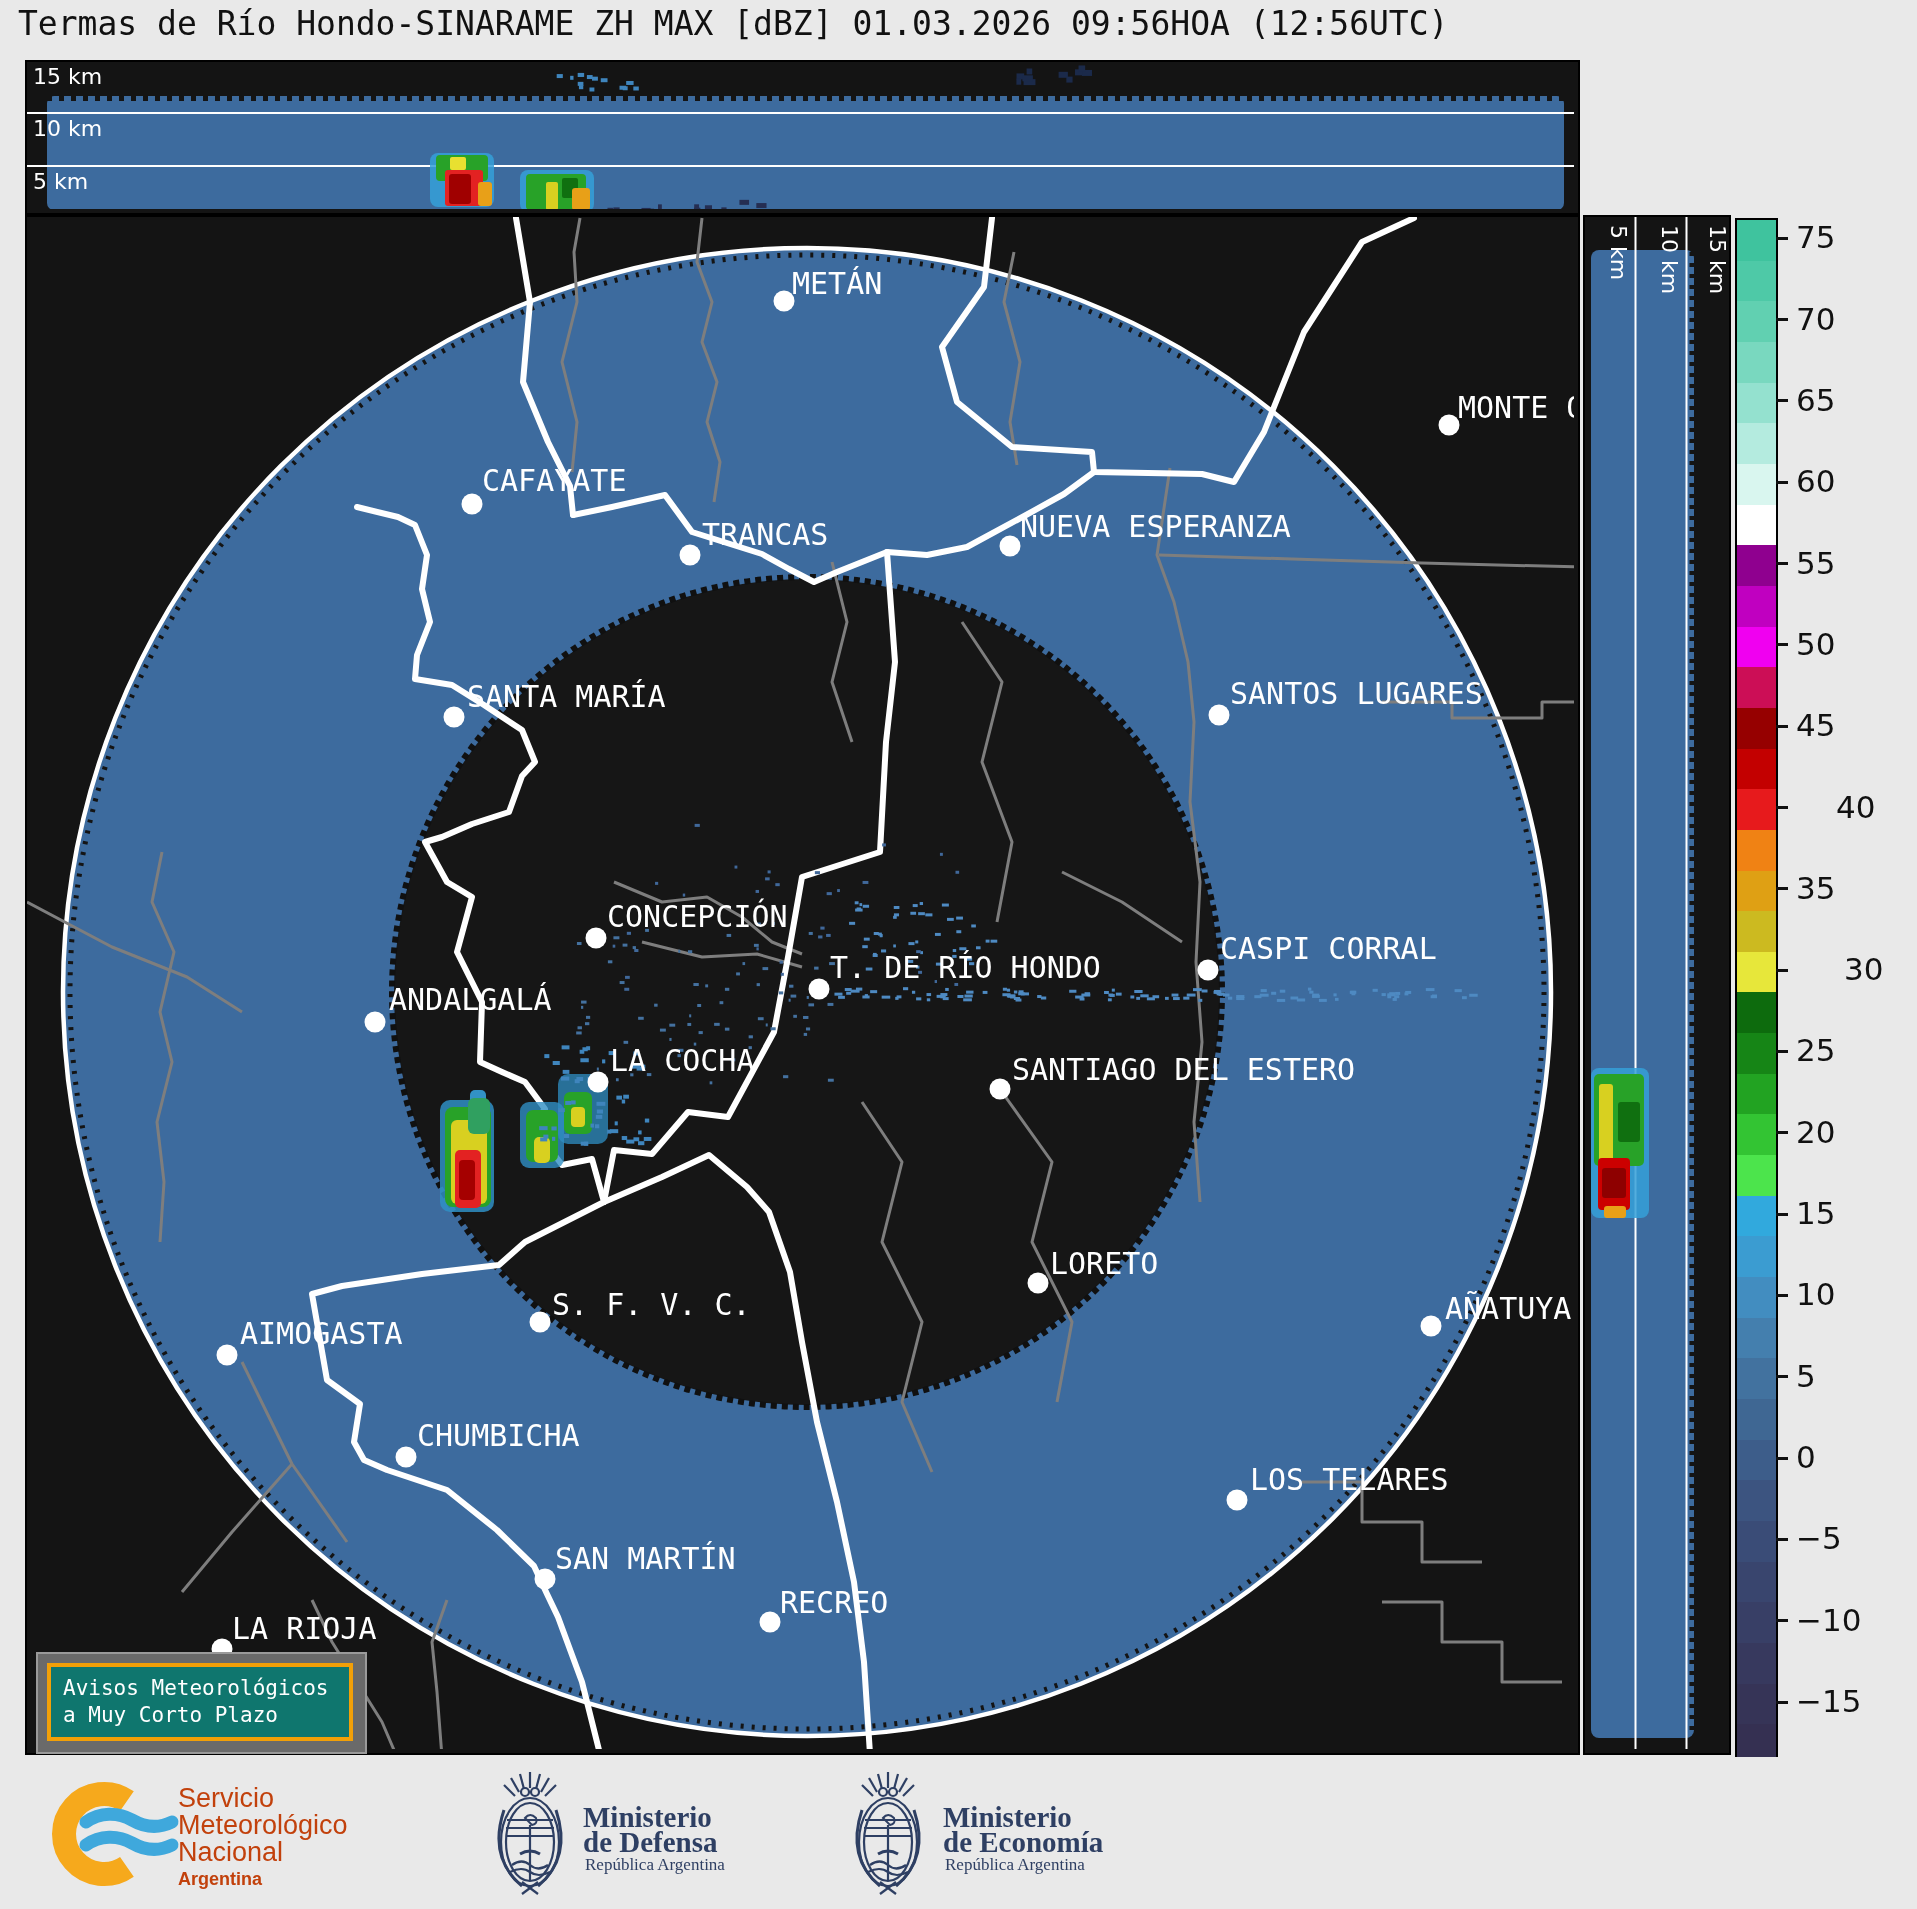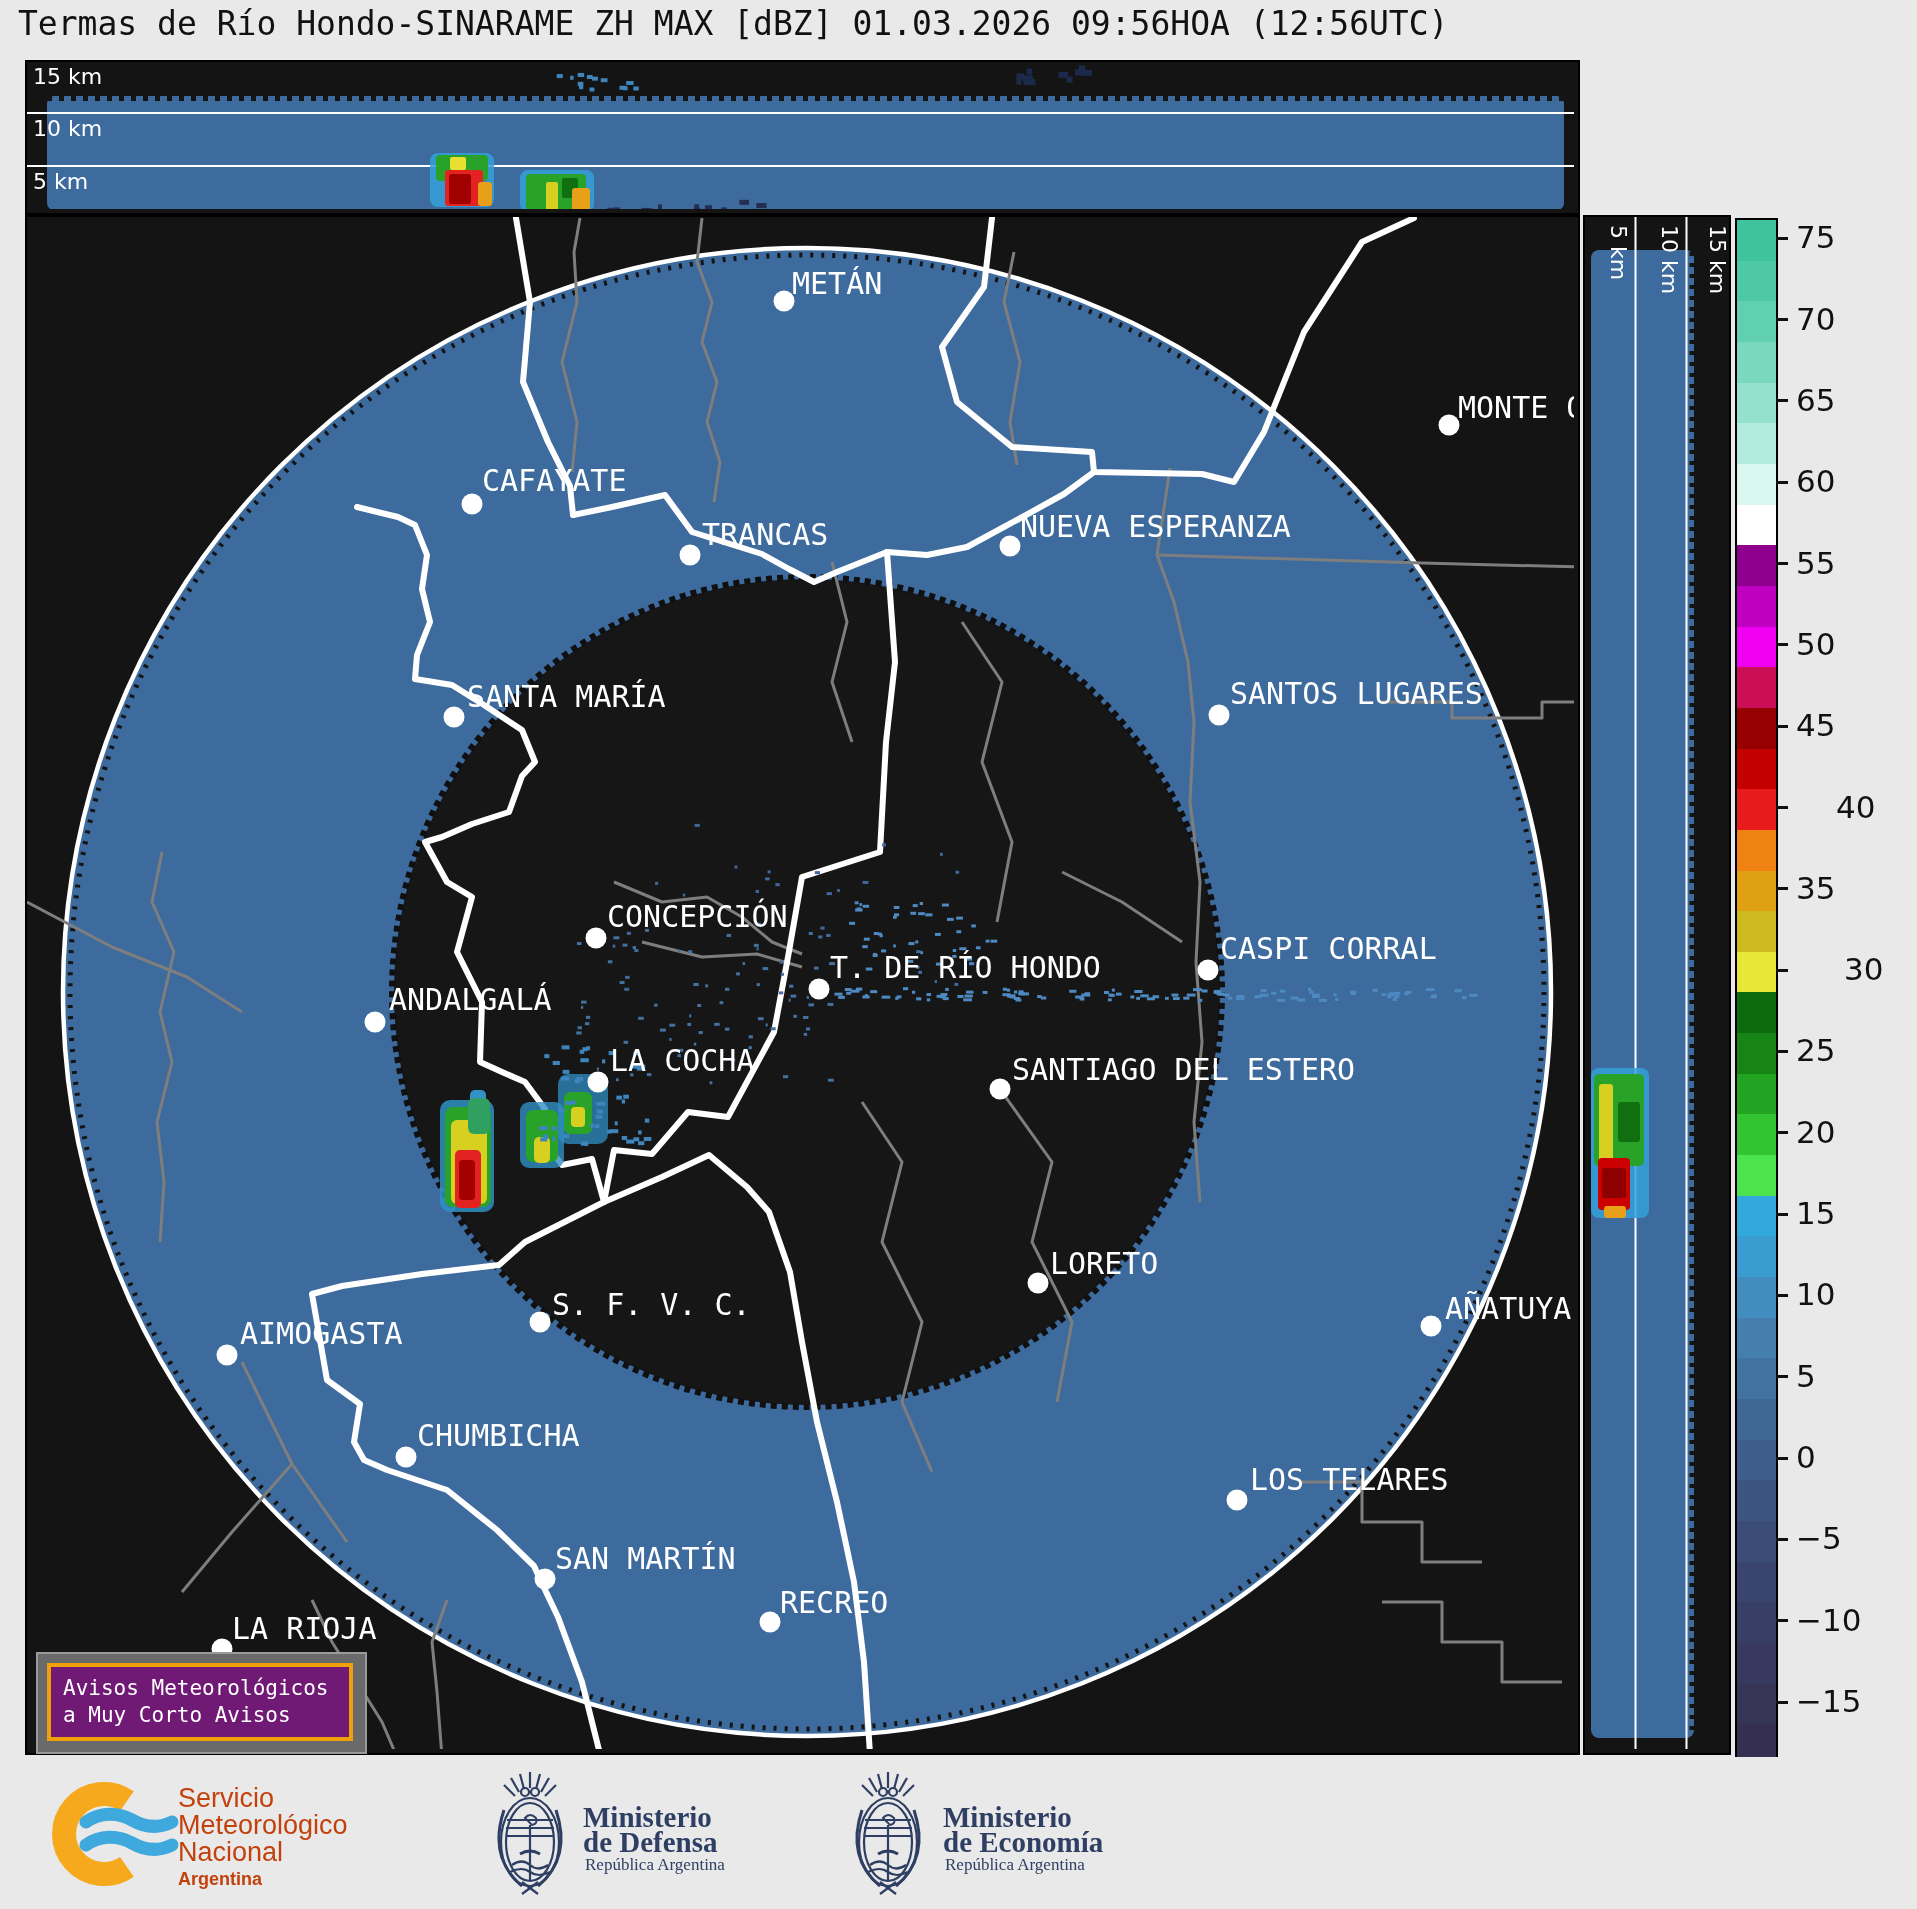--- a/index.html
+++ b/index.html
@@ -14,21 +14,21 @@
   .panel svg{position:absolute;left:0;top:0;}
   .alt-label{position:absolute;color:#fff;font-size:22px;line-height:22px;}
   .alt-label-v{position:absolute;color:#fff;font-size:22px;line-height:22px;
                transform:rotate(90deg);transform-origin:top left;white-space:nowrap;}
   #colorbar{position:absolute;left:1735px;top:218px;width:39px;height:1545px;border:2px solid #000;}
   #colorbar .seg{width:100%;}
   .cbar-tick{position:absolute;width:12px;height:3px;background:#111;}
   .cbar-label{position:absolute;font-size:31px;color:#111;}
   #warning-box{position:absolute;left:36px;top:1652px;width:331px;height:102px;background:#6a6a6a;
                border:2px solid #9a9a9a;box-sizing:border-box;}
-  #warning-inner{position:absolute;left:9px;top:9px;right:12px;bottom:11px;background:#701a75;
+  #warning-inner{position:absolute;left:9px;top:9px;right:12px;bottom:11px;background:#0f766e;
                  border:4px solid #f2a007;color:#fff;font-size:21px;line-height:27px;
                  padding:8px 0 0 12px;box-sizing:border-box;}
   #footer{position:absolute;left:0;top:1757px;width:1917px;height:152px;background:#e9e9e9;}
   .smn-text{position:absolute;color:#c2410c;font-family:"Liberation Sans",sans-serif;
             font-size:27px;line-height:27px;}
   .smn-small{font-size:18px;font-weight:bold;}
   .min-text{position:absolute;color:#2e3f63;font-family:"Liberation Serif",serif;}
   .min-bold{font-size:29px;line-height:25px;font-weight:bold;margin-top:8px;}
   .min-small{font-size:17px;}
 </style>
@@ -681,21 +681,21 @@
       <div class="cbar-label" style="left: 1796px; top: 1520.38px;">−5</div>
       <div class="cbar-tick" style="left: 1776px; top: 1619.2px;"></div>
       <div class="cbar-label" style="left: 1796px; top: 1601.7px;">−10</div>
       <div class="cbar-tick" style="left: 1776px; top: 1700.51px;"></div>
       <div class="cbar-label" style="left: 1796px; top: 1683.01px;">−15</div>
     </div>
 
   <div id="warning-box">
     <div id="warning-inner" class="mono">
       <div>Avisos Meteorológicos</div>
-      <div>a Muy Corto Avisos</div>
+      <div>a Muy Corto Plazo</div>
     </div>
   </div>
 
   <div id="footer">
     <svg width="1917" height="152" viewBox="0 0 1917 152">
       <defs>
         <g id="shield" stroke="#2e3f63" fill="none" stroke-width="2.2">
           <g id="rays">
             <line x1="38" y1="18" x2="38" y2="2"></line>
               <line x1="32" y1="19" x2="28" y2="4"></line>

